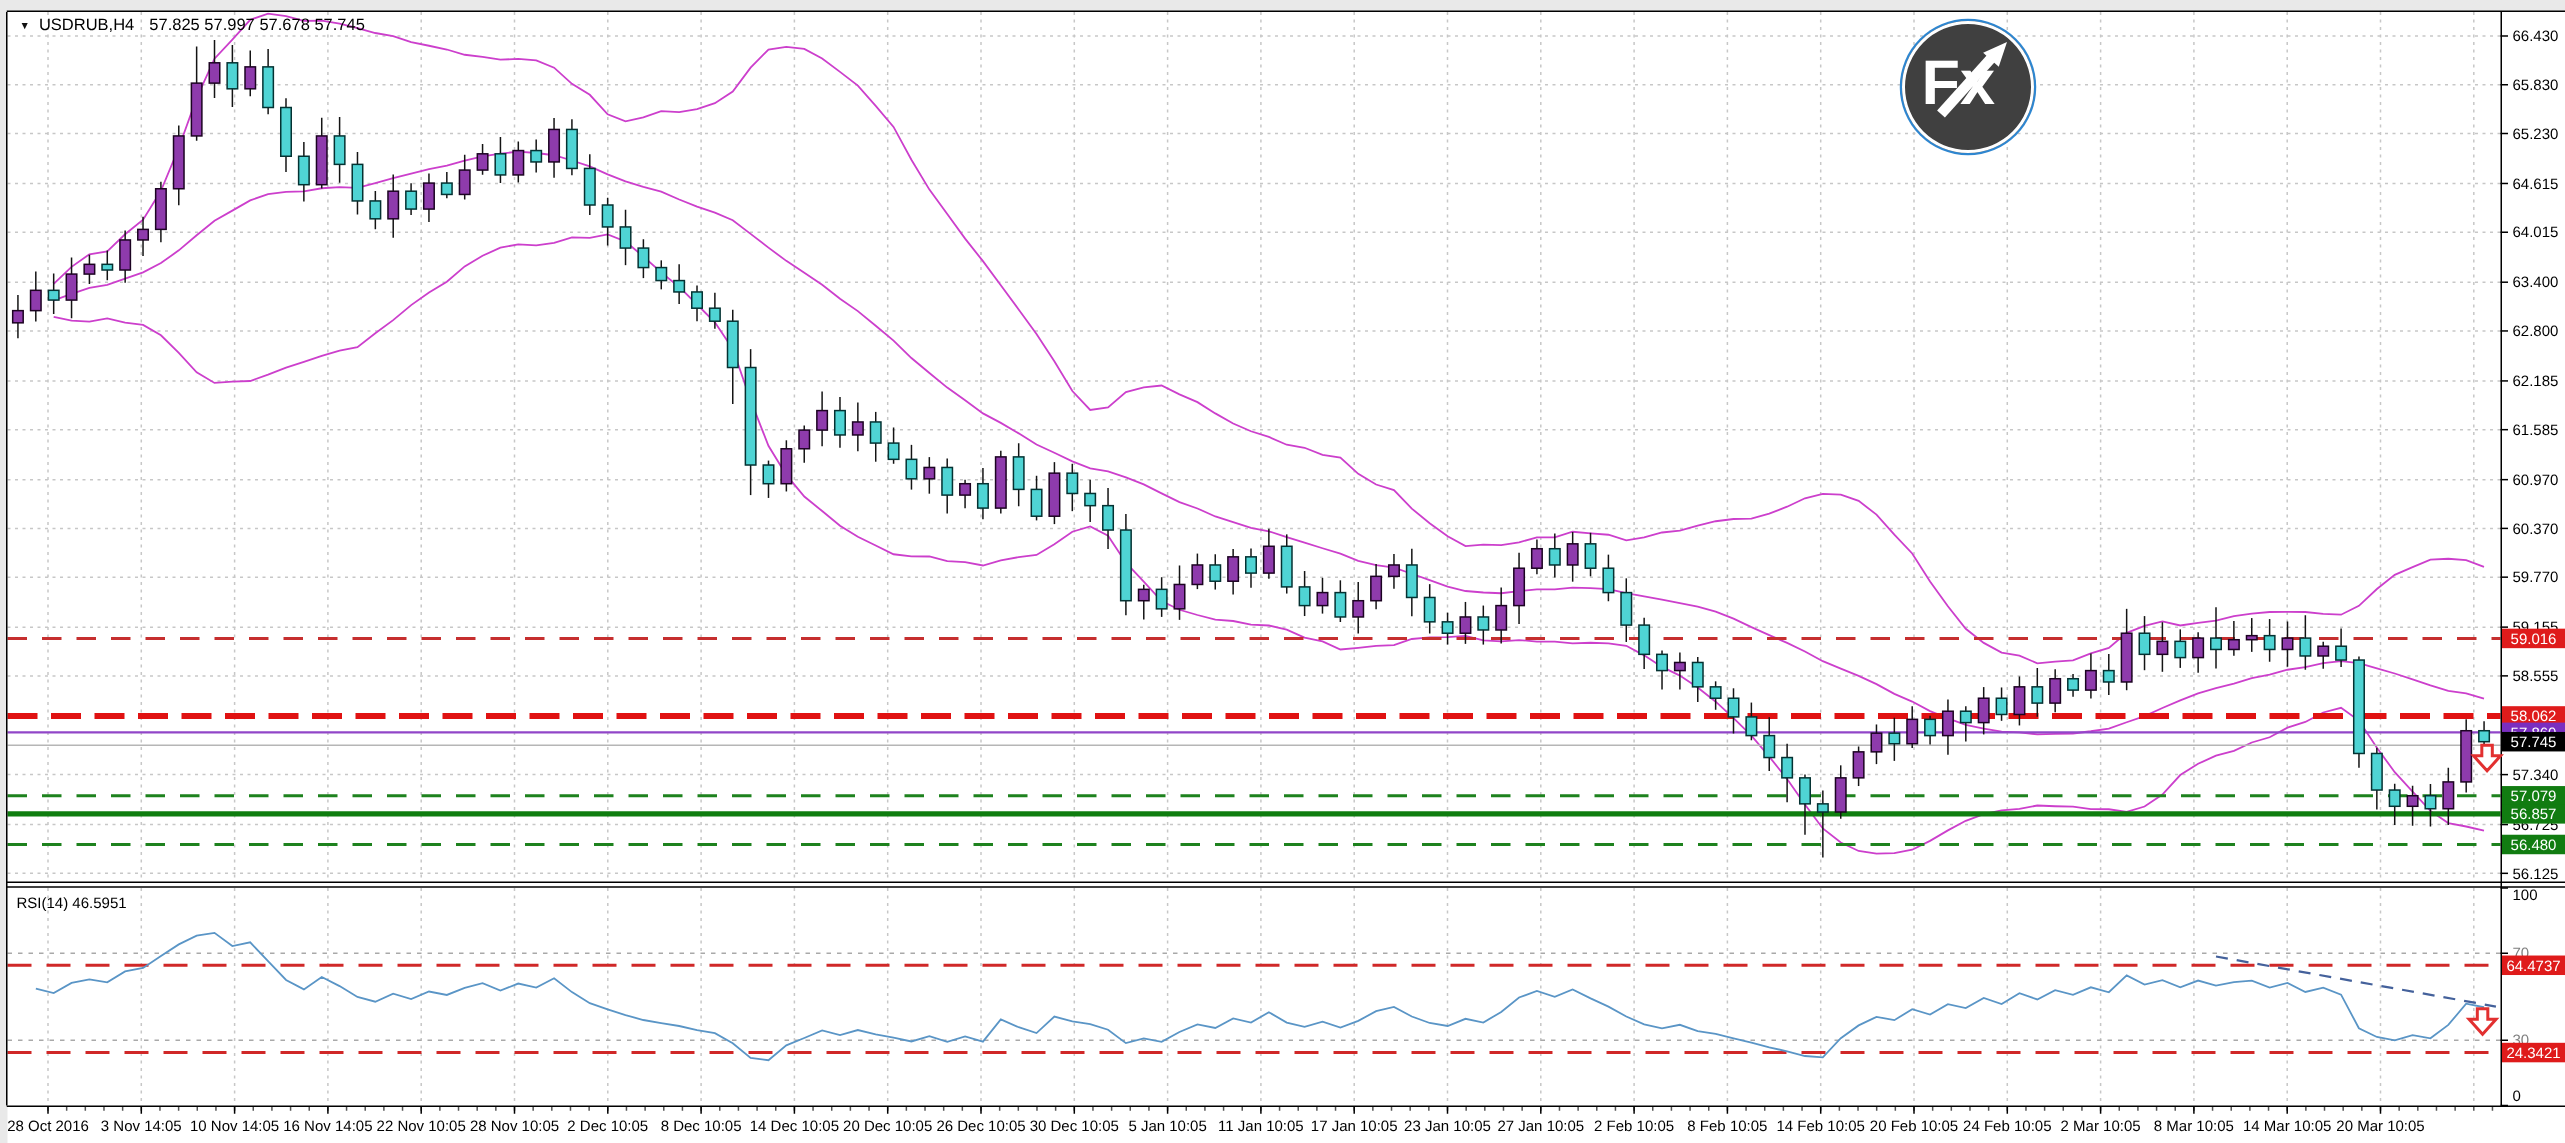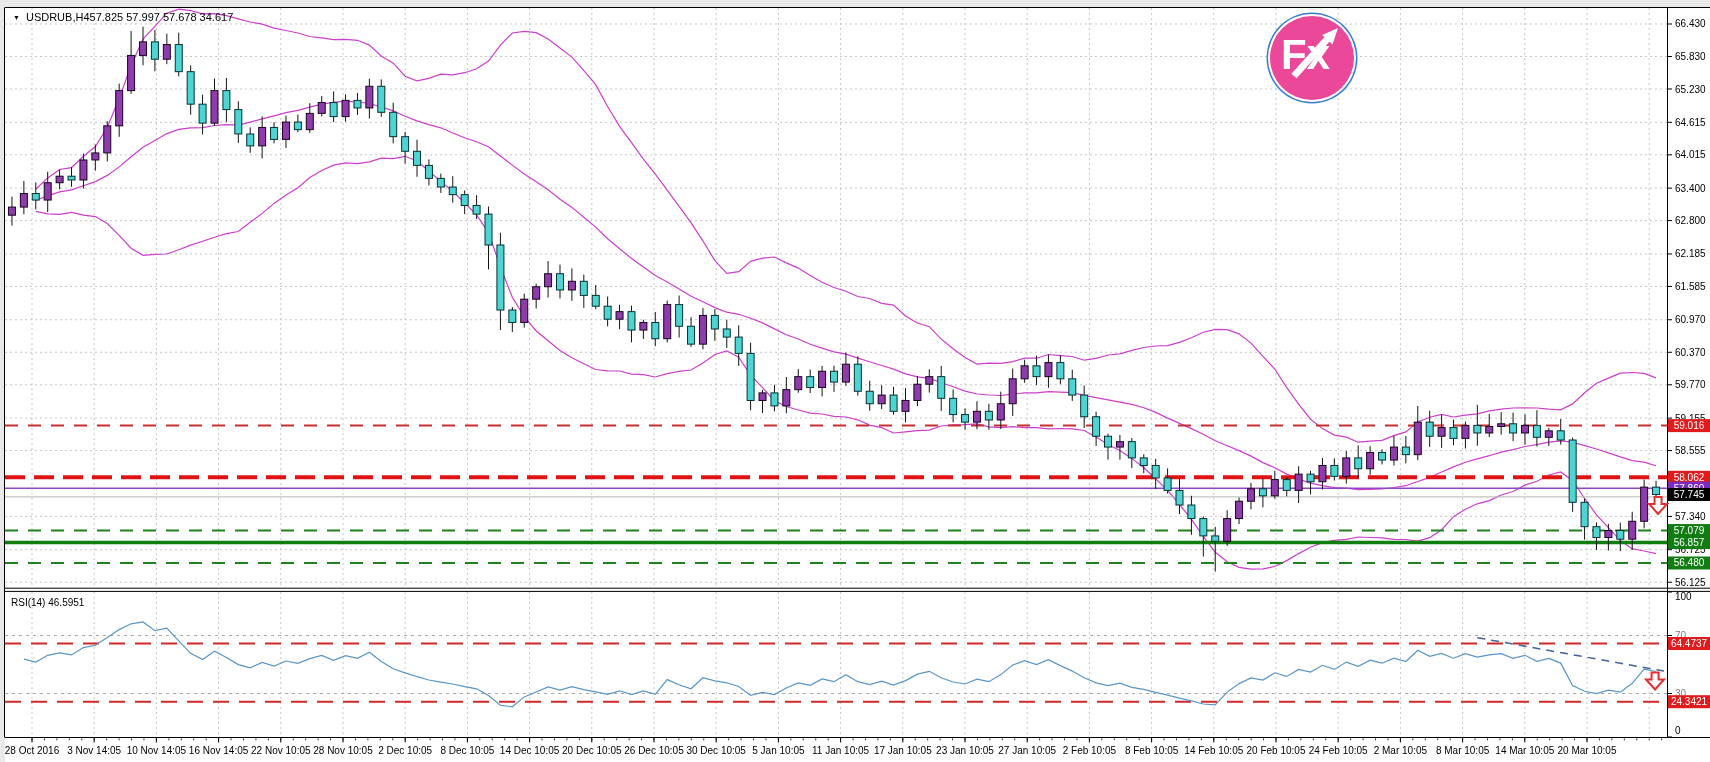--- a/index.html
+++ b/index.html
@@ -1,24 +1,24 @@
 <!DOCTYPE html>
 <html><head>
 <meta charset="utf-8">
 <style>
   html,body{margin:0;padding:0}
   body{width:1710px;height:762px;background:#e9e9e9;font-family:"Liberation Sans",sans-serif;position:relative;overflow:hidden}
   .stage{position:absolute;left:0;top:0;width:1378px;height:762px}
   #chart-svg{position:absolute;left:0;top:0}
   .symbol-info{position:absolute;left:13px;top:11px;font-size:11px;color:#000;display:flex;align-items:center;white-space:pre}
   .symbol-info .tri{font-size:7px;color:#111;margin-right:6px}
-  .symbol-info .per{}
+  .symbol-info .per{margin-right:10px}
   .rsi-label{position:absolute;left:11px;top:597px;font-size:10px;color:#000}
   .logo{position:absolute;left:1268px;top:14px;display:flex;align-items:center;gap:10px}
-  .logo-circle{position:relative;width:88px;height:88px;border-radius:50%;background:#ec4899;box-shadow:inset 0 0 0 2px #fff,0 0 0 1.5px #2E86D0;flex:0 0 auto}
+  .logo-circle{position:relative;width:88px;height:88px;border-radius:50%;background:#404040;box-shadow:inset 0 0 0 2px #fff,0 0 0 1.5px #2E86D0;flex:0 0 auto}
   .fx{position:absolute;left:13px;top:17px;color:#fff;font-weight:bold;font-size:42px}
   .fx-arrow{position:absolute;left:0;top:0;pointer-events:none}
   .brand{position:relative;font-size:54px;font-weight:bold;color:#2E86D0;letter-spacing:-1px;line-height:88px;white-space:nowrap}
   .m-arrow{position:absolute;left:130px;top:-16px;pointer-events:none}
 </style>
 </head>
 <body>
 
 <div class="stage">
   <svg id="chart-svg" width="1710" height="762">
@@ -677,21 +677,21 @@
         <text x="1462.6000000000001" y="754" fill="#000000" text-anchor="middle">8 Mar 10:05</text>
         <line x1="1524.8000000000002" y1="738" x2="1524.8000000000002" y2="742.5" stroke="#000000"></line>
         <text x="1524.8000000000002" y="754" fill="#000000" text-anchor="middle">14 Mar 10:05</text>
         <line x1="1587" y1="738" x2="1587" y2="742.5" stroke="#000000"></line>
         <text x="1587" y="754" fill="#000000" text-anchor="middle">20 Mar 10:05</text>
       </g>
       <path d="M 1654.543165467626 496.9014100000001 h 7 v 7 h 5.5 l -9 10 l -9 -10 h 5.5 z" fill="#fff" stroke="#E23030" stroke-width="2"></path>
       <path d="M 1651.543165467626 672.475 h 7 v 7 h 5.5 l -9 10 l -9 -10 h 5.5 z" fill="#fff" stroke="#E23030" stroke-width="2"></path>
     </svg>
 
-  <div class="symbol-info"><span class="tri">▼</span><span class="per">USDRUB,H4</span><span>57.825 57.997 57.678 34.617</span></div>
+  <div class="symbol-info"><span class="tri">▼</span><span class="per">USDRUB,H4</span><span>57.825 57.997 57.678 57.745</span></div>
 
   <div class="rsi-label">RSI(14) 46.5951</div>
 
   <div class="logo">
     <div class="logo-circle">
       <span class="fx">Fx</span>
       <svg class="fx-arrow" width="88" height="88">
         <line x1="26" y1="62" x2="62" y2="22" stroke="#fff" stroke-width="7"></line>
         <polygon points="70,14 64.5,30.5 54.1,21.1" fill="#fff"></polygon>
       </svg>

